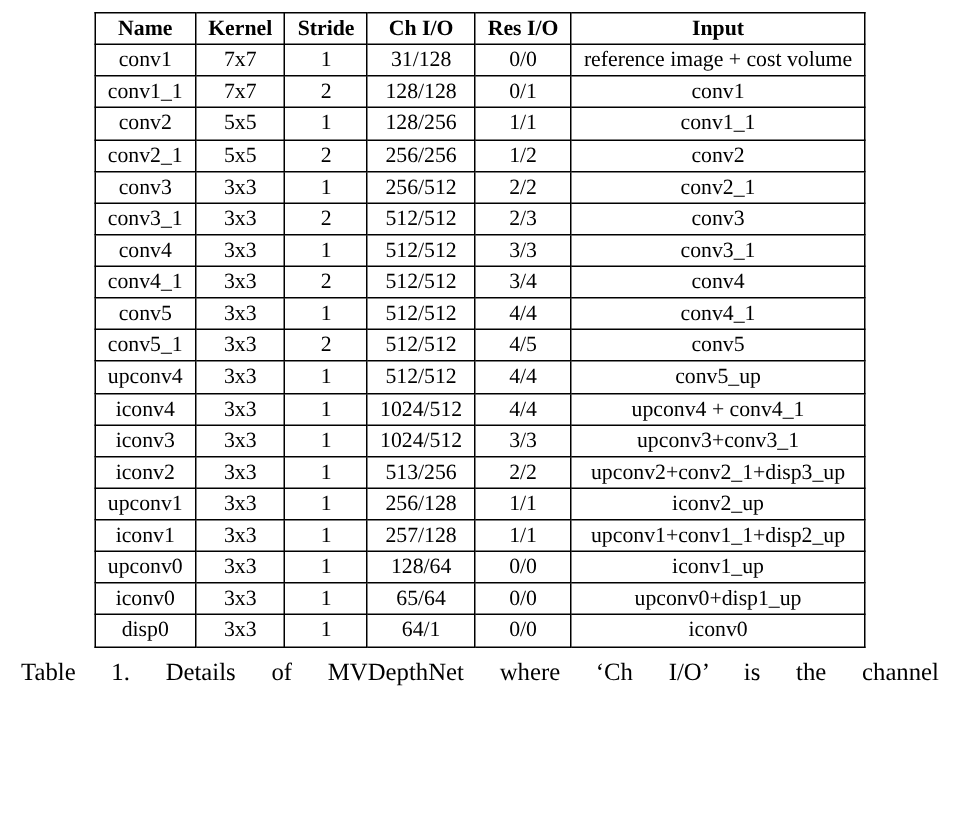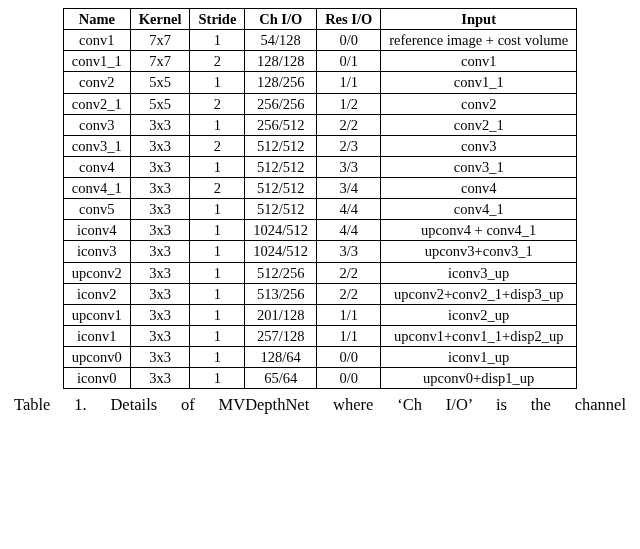--- a/index.html
+++ b/index.html
@@ -55,21 +55,21 @@
         <th>Ch I/O</th>
         <th>Res I/O</th>
         <th>Input</th>
       </tr>
     </thead>
     <tbody id="tbody">
         <tr>
           <td class="name">conv1</td>
           <td>7x7</td>
           <td>1</td>
-          <td>54/128</td>
+          <td>31/128</td>
           <td>0/0</td>
           <td>reference image + cost volume</td>
         </tr>
         <tr>
           <td class="name">conv1_1</td>
           <td>7x7</td>
           <td>2</td>
           <td>128/128</td>
           <td>0/1</td>
           <td>conv1</td>
@@ -124,56 +124,64 @@
         </tr>
         <tr>
           <td class="name">conv5</td>
           <td>3x3</td>
           <td>1</td>
           <td>512/512</td>
           <td>4/4</td>
           <td>conv4_1</td>
         </tr>
         <tr>
+          <td class="name">conv5_1</td>
+          <td>3x3</td>
+          <td>2</td>
+          <td>512/512</td>
+          <td>4/5</td>
+          <td>conv5</td>
+        </tr>
+        <tr>
+          <td class="name">upconv4</td>
+          <td>3x3</td>
+          <td>1</td>
+          <td>512/512</td>
+          <td>4/4</td>
+          <td>conv5_up</td>
+        </tr>
+        <tr>
           <td class="name">iconv4</td>
           <td>3x3</td>
           <td>1</td>
           <td>1024/512</td>
           <td>4/4</td>
           <td>upconv4 + conv4_1</td>
         </tr>
         <tr>
           <td class="name">iconv3</td>
           <td>3x3</td>
           <td>1</td>
           <td>1024/512</td>
           <td>3/3</td>
           <td>upconv3+conv3_1</td>
         </tr>
         <tr>
-          <td class="name">upconv2</td>
-          <td>3x3</td>
-          <td>1</td>
-          <td>512/256</td>
-          <td>2/2</td>
-          <td>iconv3_up</td>
-        </tr>
-        <tr>
           <td class="name">iconv2</td>
           <td>3x3</td>
           <td>1</td>
           <td>513/256</td>
           <td>2/2</td>
           <td>upconv2+conv2_1+disp3_up</td>
         </tr>
         <tr>
           <td class="name">upconv1</td>
           <td>3x3</td>
           <td>1</td>
-          <td>201/128</td>
+          <td>256/128</td>
           <td>1/1</td>
           <td>iconv2_up</td>
         </tr>
         <tr>
           <td class="name">iconv1</td>
           <td>3x3</td>
           <td>1</td>
           <td>257/128</td>
           <td>1/1</td>
           <td>upconv1+conv1_1+disp2_up</td>
@@ -187,18 +195,26 @@
           <td>iconv1_up</td>
         </tr>
         <tr>
           <td class="name">iconv0</td>
           <td>3x3</td>
           <td>1</td>
           <td>65/64</td>
           <td>0/0</td>
           <td>upconv0+disp1_up</td>
         </tr>
+        <tr>
+          <td class="name">disp0</td>
+          <td>3x3</td>
+          <td>1</td>
+          <td>64/1</td>
+          <td>0/0</td>
+          <td>iconv0</td>
+        </tr>
       </tbody>
   </table>
 
   <div class="caption">Table 1. Details of MVDepthNet where ‘Ch I/O’ is the channel</div>
 
 </div>
 
 </body></html>

